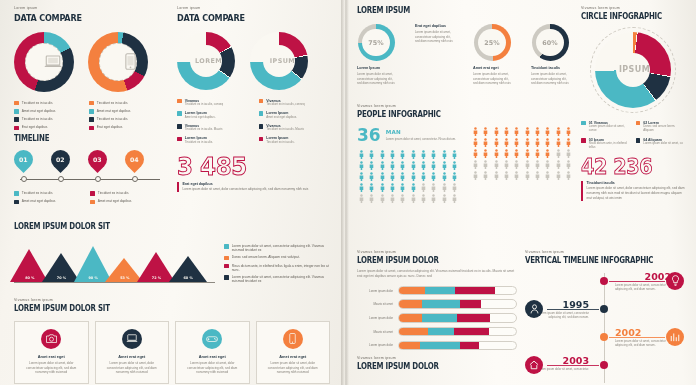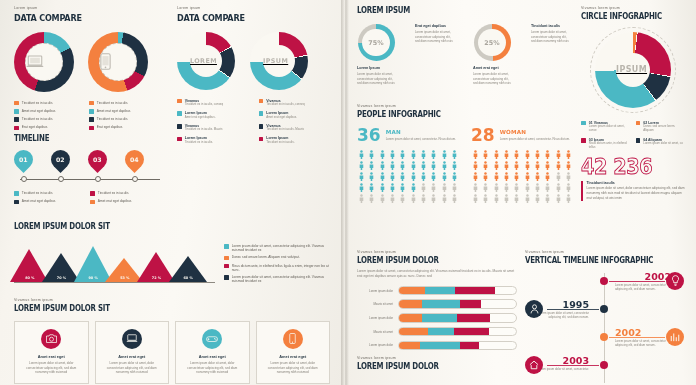--- a/index.html
+++ b/index.html
@@ -52,21 +52,21 @@
   .leg-strong { font-size:3.5px; font-weight:700; color:#2a3a46; line-height:1.3; }
   .leg-sub { font-size:2.9px; color:#8d8981; line-height:1.35; }
 
   .cols2 { display:flex; }
   .col { flex:1; }
 
   
   .donut { position:relative; border-radius:50%; }
   .donut .hole {
     position:absolute; border-radius:50%; background:#faf8f2;
-    display:flex; align-items:center; justify-content:flex-start;text-decoration:underline;
+    display:flex; align-items:center; justify-content:flex-end;
   }
   .donut .hole.dash { border: .7px dashed #cfcbc2; }
   .hole-label {
     font-family:"DejaVu Sans",sans-serif; font-weight:700;
     color:#b9b5ad; letter-spacing:.4px;
   }
 
   
   .pins { position:relative; height:34px; }
   .pin-axis { position:absolute; left:6px; right:6px; top:28.5px; height:1.1px; background:#6f6b64; }
@@ -384,20 +384,30 @@
               <div>
                 <div class="leg-strong">Lorem Ipsum</div>
                 <div class="leg-sub">Tincidunt ex in iaculis.</div>
               </div>
             </div>
           </div>
       </div>
     </div>
 
     <div style="position:absolute;left:177px;top:155px;width:158px;display:flex;gap:12px;">
+      <div style="flex:1;">
+        <div class="bignum outline-crim">3 485</div>
+        <div class="num-note">
+          <div class="num-bar" style="background:#be1245;"></div>
+          <div>
+            <div class="num-hd">Erat eget dapibus</div>
+            <div class="body-txt">Lorem ipsum dolor sit amet, dolor consectetuer adipiscing elit, sed diam nonummy nibh euis</div>
+          </div>
+        </div>
+      </div>
     </div>
 
     <div style="position:absolute;left:14px;top:222px;width:316px;">
       <div class="h-title sm">LOREM IPSUM DOLOR SIT</div>
       <div style="display:flex;gap:9px;margin-top:8px;align-items:flex-end;">
         <div class="mtn-wrap" id="mtn" style="flex:1;">
           <div class="mtn-base"></div>
         <div class="mtn" style="left: -3.8px; border-left-width: 19.6333px; border-right-width: 19.6333px; border-bottom-width: 33.2px; border-bottom-color: rgb(190, 18, 69);"></div>
             <div class="mtn-lbl" style="left: -3.8px; width: 39.2667px;">80 %</div>
             <div class="mtn" style="left: 27.8667px; border-left-width: 19.6333px; border-right-width: 19.6333px; border-bottom-width: 29.8px; border-bottom-color: rgb(31, 49, 66);"></div>
@@ -509,20 +519,24 @@
           </div>
           <div class="pct-item">
             <div class="pct-ring" style="background: conic-gradient(rgb(244, 128, 63) 0deg, rgb(244, 128, 63) 180deg, rgb(205, 202, 194) 180deg, rgb(205, 202, 194) 360deg); border-radius: 50%;">
               <div style="position: absolute; inset: 4.6px; border-radius: 50%; background: rgb(250, 248, 242);"></div>
               <div class="lbl">25%</div>
             </div>
             <div class="pct-hd">Amet erat eget</div>
             <div class="pct-bd">Lorem ipsum dolor sit amet, consectetuer adipiscing elit, sed diam nonummy nibh euis</div>
           </div>
           <div class="pct-item">
+            <div class="pct-ring" style="background: conic-gradient(rgb(31, 49, 66) 0deg, rgb(31, 49, 66) 216deg, rgb(205, 202, 194) 216deg, rgb(205, 202, 194) 360deg); border-radius: 50%;">
+              <div style="position: absolute; inset: 4.6px; border-radius: 50%; background: rgb(250, 248, 242);"></div>
+              <div class="lbl">60%</div>
+            </div>
             <div class="pct-hd">Tincidunt iaculis</div>
             <div class="pct-bd">Lorem ipsum dolor sit amet, consectetuer adipiscing elit, sed diam nonummy nibh euis</div>
           </div>
         </div>
     </div>
 
     <div style="position:absolute;left:14px;top:104px;width:216px;">
       <div class="eyebrow">Vivamus lorem ipsum</div>
       <div class="h-title sm" style="margin-top:1.5px;">PEOPLE INFOGRAPHIC</div>
       <div style="display:flex;gap:12px;margin-top:8px;" id="people">
@@ -831,27 +845,20 @@
               </div>
               <div class="person">
                 <svg class="ic-svg" width="100%" height="100%" viewBox="0 0 10 20" preserveAspectRatio="xMidYMid meet">
                   <circle cx="5" cy="3" r="2.6" fill="#c9c6be"></circle>
                   <path d="M1.2 7.2h7.6v7.6H6.6V20H3.4v-5.2H1.2z" fill="#c9c6be"></path>
                 </svg>
               </div>
             </div>
           </div>
           <div style="flex: 1 1 0%;">
-            <div class="ppl-head">
-              <div class="ppl-num" style="color: rgb(244, 128, 63);">28</div>
-              <div>
-                <div class="ppl-lab" style="color: rgb(244, 128, 63);">WOMAN</div>
-                <div class="ppl-bd">Lorem ipsum dolor sit amet, consectetur. Risus dictum.</div>
-              </div>
-            </div>
             <div class="ppl-grid">
               <div class="person">
                 <svg class="ic-svg" width="100%" height="100%" viewBox="0 0 10 20" preserveAspectRatio="xMidYMid meet">
                   <circle cx="5" cy="3" r="2.6" fill="#f4803f"></circle>
                   <path d="M1.2 7.2h7.6v7.6H6.6V20H3.4v-5.2H1.2z" fill="#f4803f"></path>
                 </svg>
               </div>
               <div class="person">
                 <svg class="ic-svg" width="100%" height="100%" viewBox="0 0 10 20" preserveAspectRatio="xMidYMid meet">
                   <circle cx="5" cy="3" r="2.6" fill="#f4803f"></circle>

